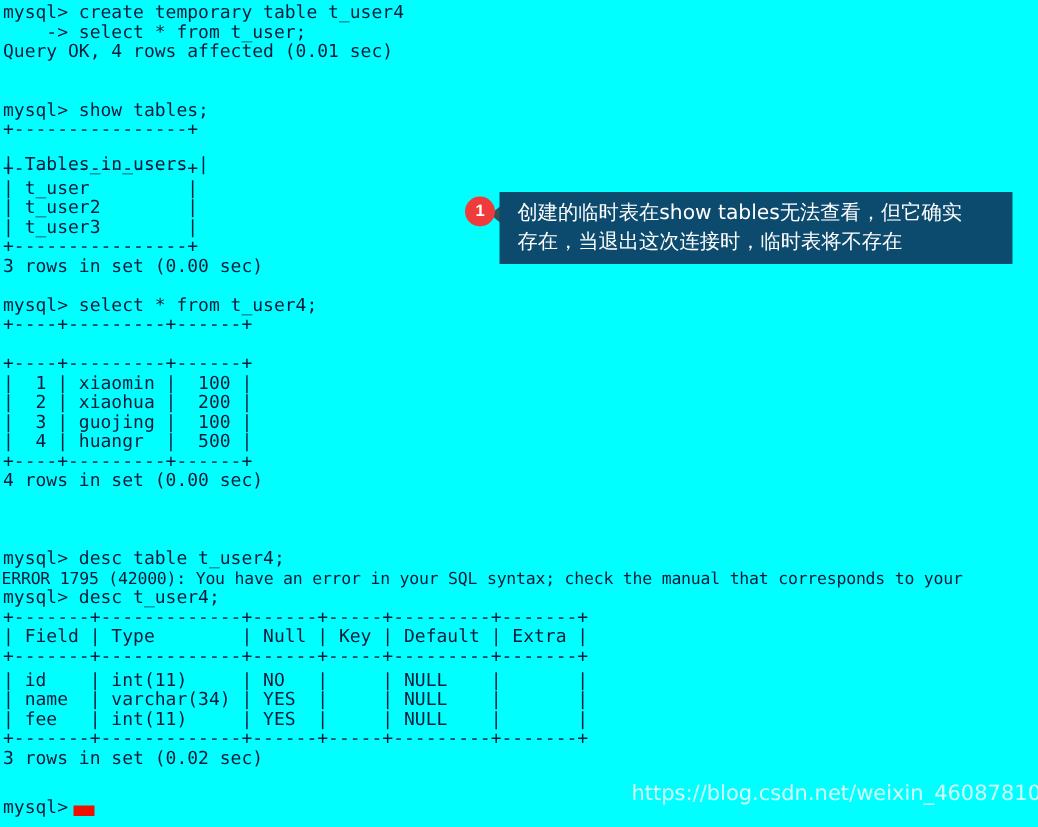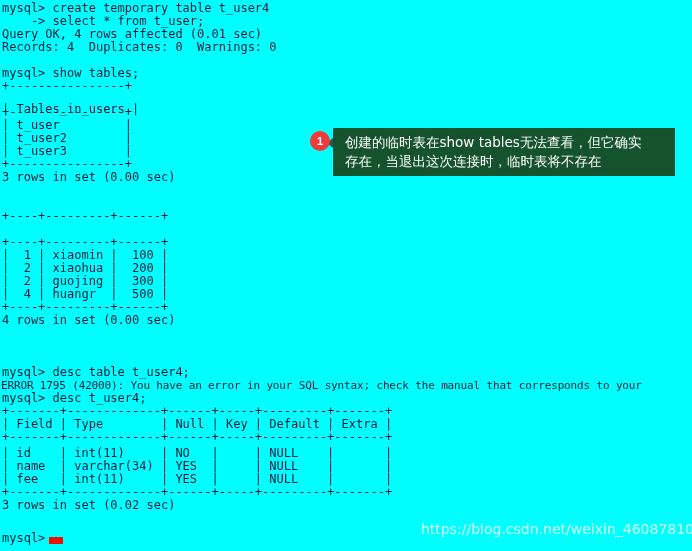--- a/index.html
+++ b/index.html
@@ -81,21 +81,21 @@
     line-height: 1;
     z-index: 3;
   }
 
   #tooltip {
     position: absolute;
     left: 23px;
     top: 0px;
     width: 342px;
     height: 48px;
-    background: #14532d;
+    background: #0c4a6e;
     box-sizing: border-box;
     padding: 5px 10px 5px 12px;
     z-index: 2;
   }
 
   #tooltip-arrow {
     position: absolute;
     left: 17px;
     top: 9px;
     width: 0;
@@ -127,37 +127,37 @@
   }
 </style>
 </head>
 <body>
 
 <div id="terminal">
 
   <div class="line" style="top:2px">mysql&gt; create temporary table t_user4</div>
   <div class="line" style="top:15px">    -&gt; select * from t_user;</div>
   <div class="line" style="top:28px">Query OK, 4 rows affected (0.01 sec)</div>
-  <div class="line" style="top:41px">Records: 4  Duplicates: 0  Warnings: 0</div>
 
   <div class="line" style="top:67px">mysql&gt; show tables;</div>
   <div class="line" style="top:80px">+----------------+</div>
   <div class="line" style="top:103px">| Tables_in_users |</div>
   <div class="line" style="top:106px">+----------------+</div>
   <div class="line" style="top:119px">| t_user         |</div>
   <div class="line" style="top:132px">| t_user2        |</div>
   <div class="line" style="top:145px">| t_user3        |</div>
   <div class="line" style="top:158px">+----------------+</div>
   <div class="line" style="top:171px">3 rows in set (0.00 sec)</div>
 
+  <div class="line" style="top:197px">mysql&gt; select * from t_user4;</div>
   <div class="line" style="top:210px">+----+---------+------+</div>
   <div class="line" style="top:236px">+----+---------+------+</div>
   <div class="line" style="top:249px">|  1 | xiaomin |  100 |</div>
   <div class="line" style="top:262px">|  2 | xiaohua |  200 |</div>
-  <div class="line" style="top:275px">|  2 | guojing |  300 |</div>
+  <div class="line" style="top:275px">|  3 | guojing |  100 |</div>
   <div class="line" style="top:288px">|  4 | huangr  |  500 |</div>
   <div class="line" style="top:301px">+----+---------+------+</div>
   <div class="line" style="top:314px">4 rows in set (0.00 sec)</div>
 
   <div class="line" style="top:366px">mysql&gt; desc table t_user4;</div>
   <div class="line err" style="top:379px">ERROR 1795 (42000): You have an error in your SQL syntax; check the manual that corresponds to your</div>
   <div class="line" style="top:392px">mysql&gt; desc t_user4;</div>
   <div class="line" style="top:405px">+-------+-------------+------+-----+---------+-------+</div>
   <div class="line" style="top:418px">| Field | Type        | Null | Key | Default | Extra |</div>
   <div class="line" style="top:431px">+-------+-------------+------+-----+---------+-------+</div>

